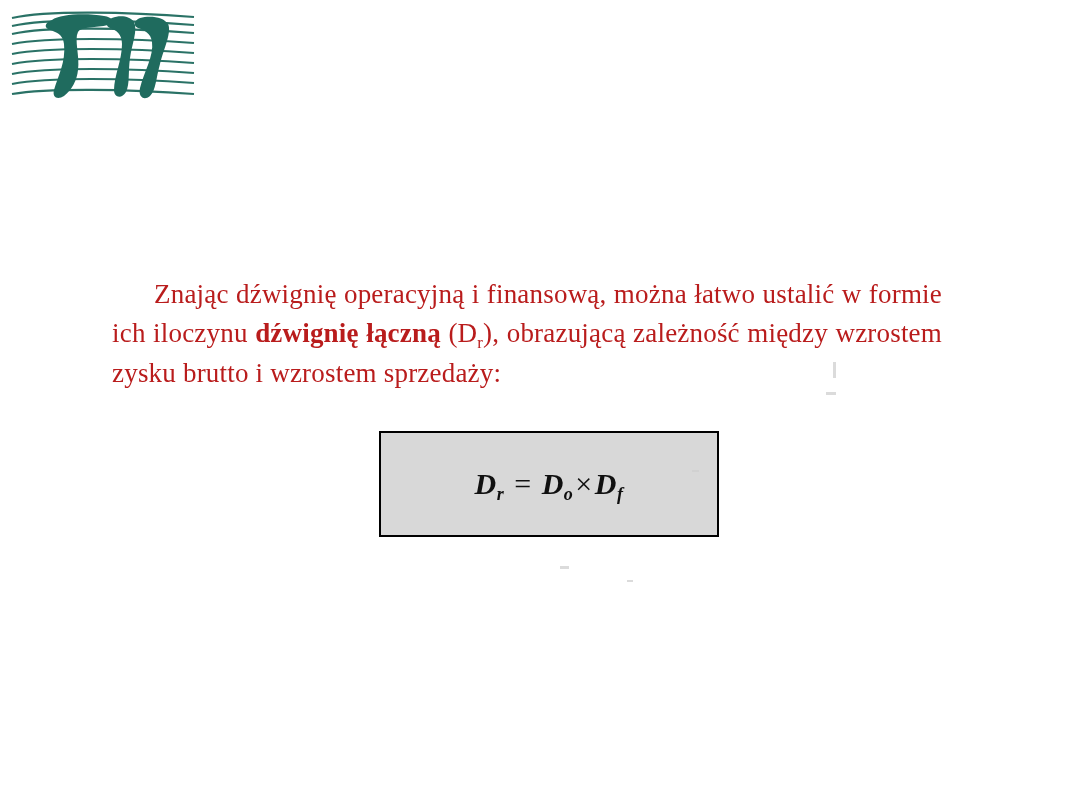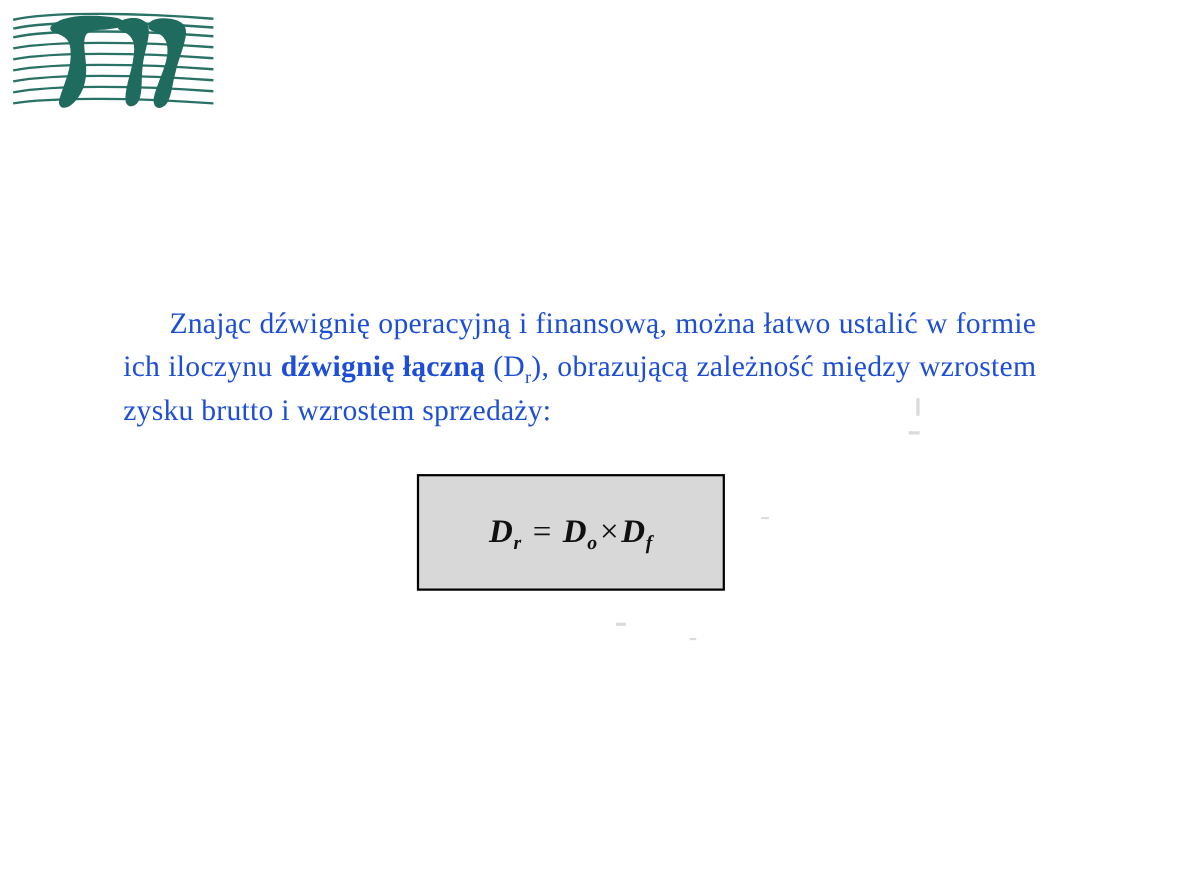--- a/index.html
+++ b/index.html
@@ -28,38 +28,38 @@
 
   
   .paragraph {
     position: absolute;
     left: 112px;
     top: 248px;
     width: 830px;
     font-size: 27px;
     line-height: 1.46;
     text-align: justify;
-    color: #1d4ed8;
+    color: #b91c1c;
     letter-spacing: 0.2px;
   }
   .paragraph .indent { display: inline-block; width: 42px; }
   .paragraph b { font-weight: bold; }
   .paragraph sub {
     font-size: 0.62em;
     vertical-align: baseline;
     position: relative;
     top: 0.32em;
   }
 
   
   .formula-box {
     position: absolute;
     left: 379px;
     top: 431px;
-    width: 280px;
+    width: 340px;
     height: 106px;
     border: 2px solid #000000;
     background: #d8d8d8;
     box-sizing: border-box;
     display: flex;
     align-items: center;
     justify-content: center;
   }
   .formula {
     font-family: "Liberation Serif", serif;

